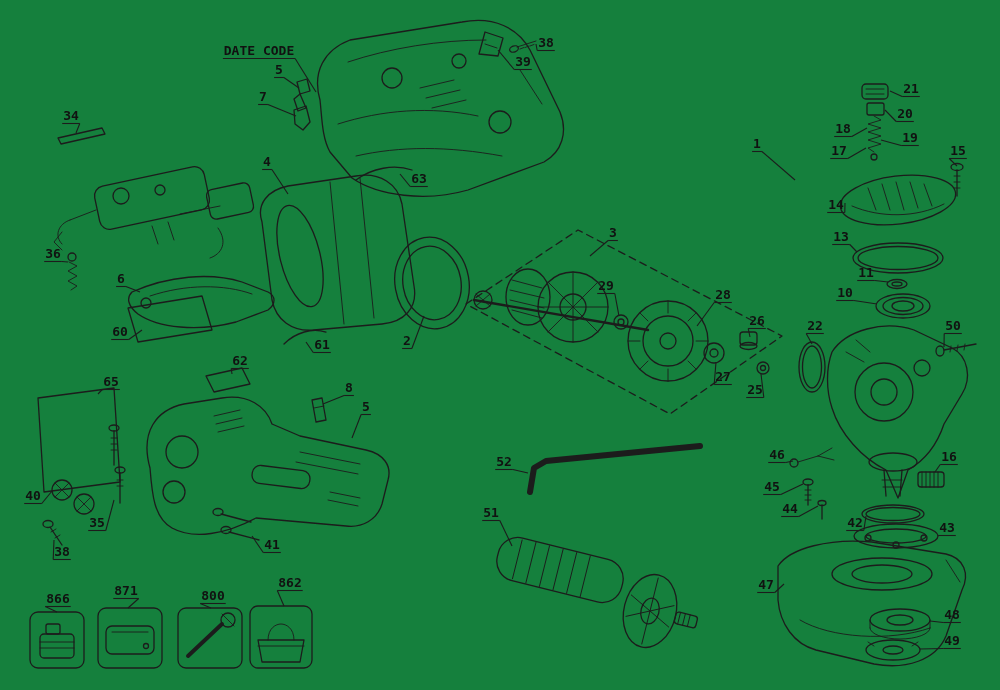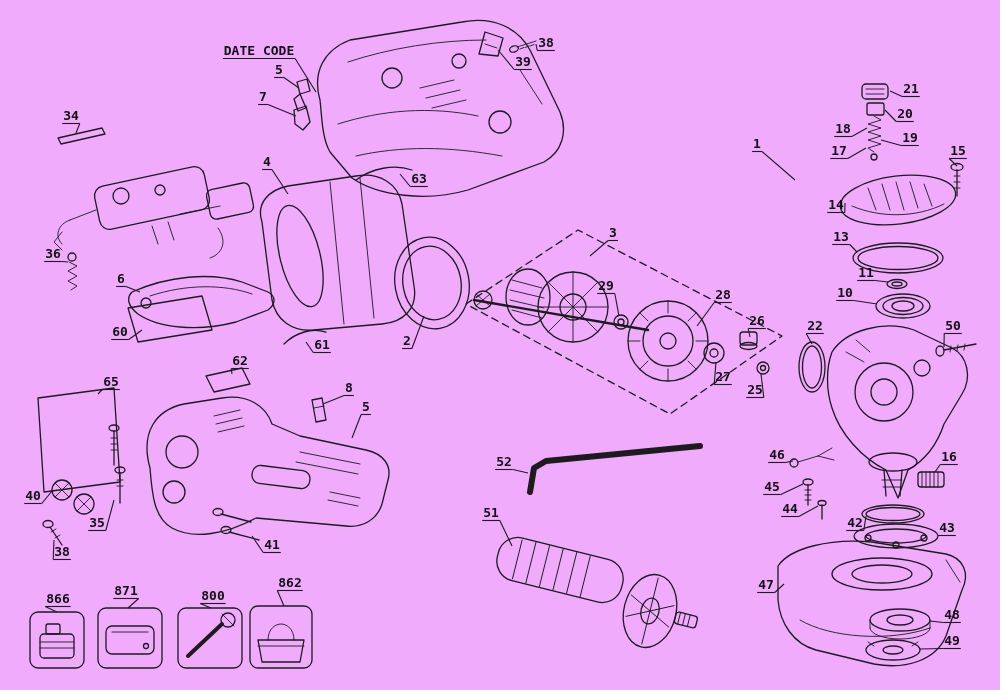--- a/index.html
+++ b/index.html
@@ -1,16 +1,16 @@
 <!DOCTYPE html>
 <html><head>
 <meta charset="utf-8">
 <style>
   html,body{margin:0;padding:0;background:#ffffff;}
-  .stage{position:relative;width:1000px;height:690px;background:#f0abfc;overflow:hidden;
+  .stage{position:relative;width:1000px;height:690px;background:#15803d;overflow:hidden;
          font-family:"DejaVu Sans Mono", monospace;}
   svg{position:absolute;left:0;top:0;}
   
   .art path,.art rect,.art circle,.art ellipse,.art line,.art polyline{
     stroke:#1c1c1c;fill:none;stroke-width:1.3;stroke-linecap:round;stroke-linejoin:round;}
   .art .thin{stroke-width:0.9;}
   .art .dash{stroke-dasharray:7 5;}
   .art .w2{stroke-width:2.4;}
   .art .w4{stroke-width:4;}
   .art .w6{stroke-width:6;}

